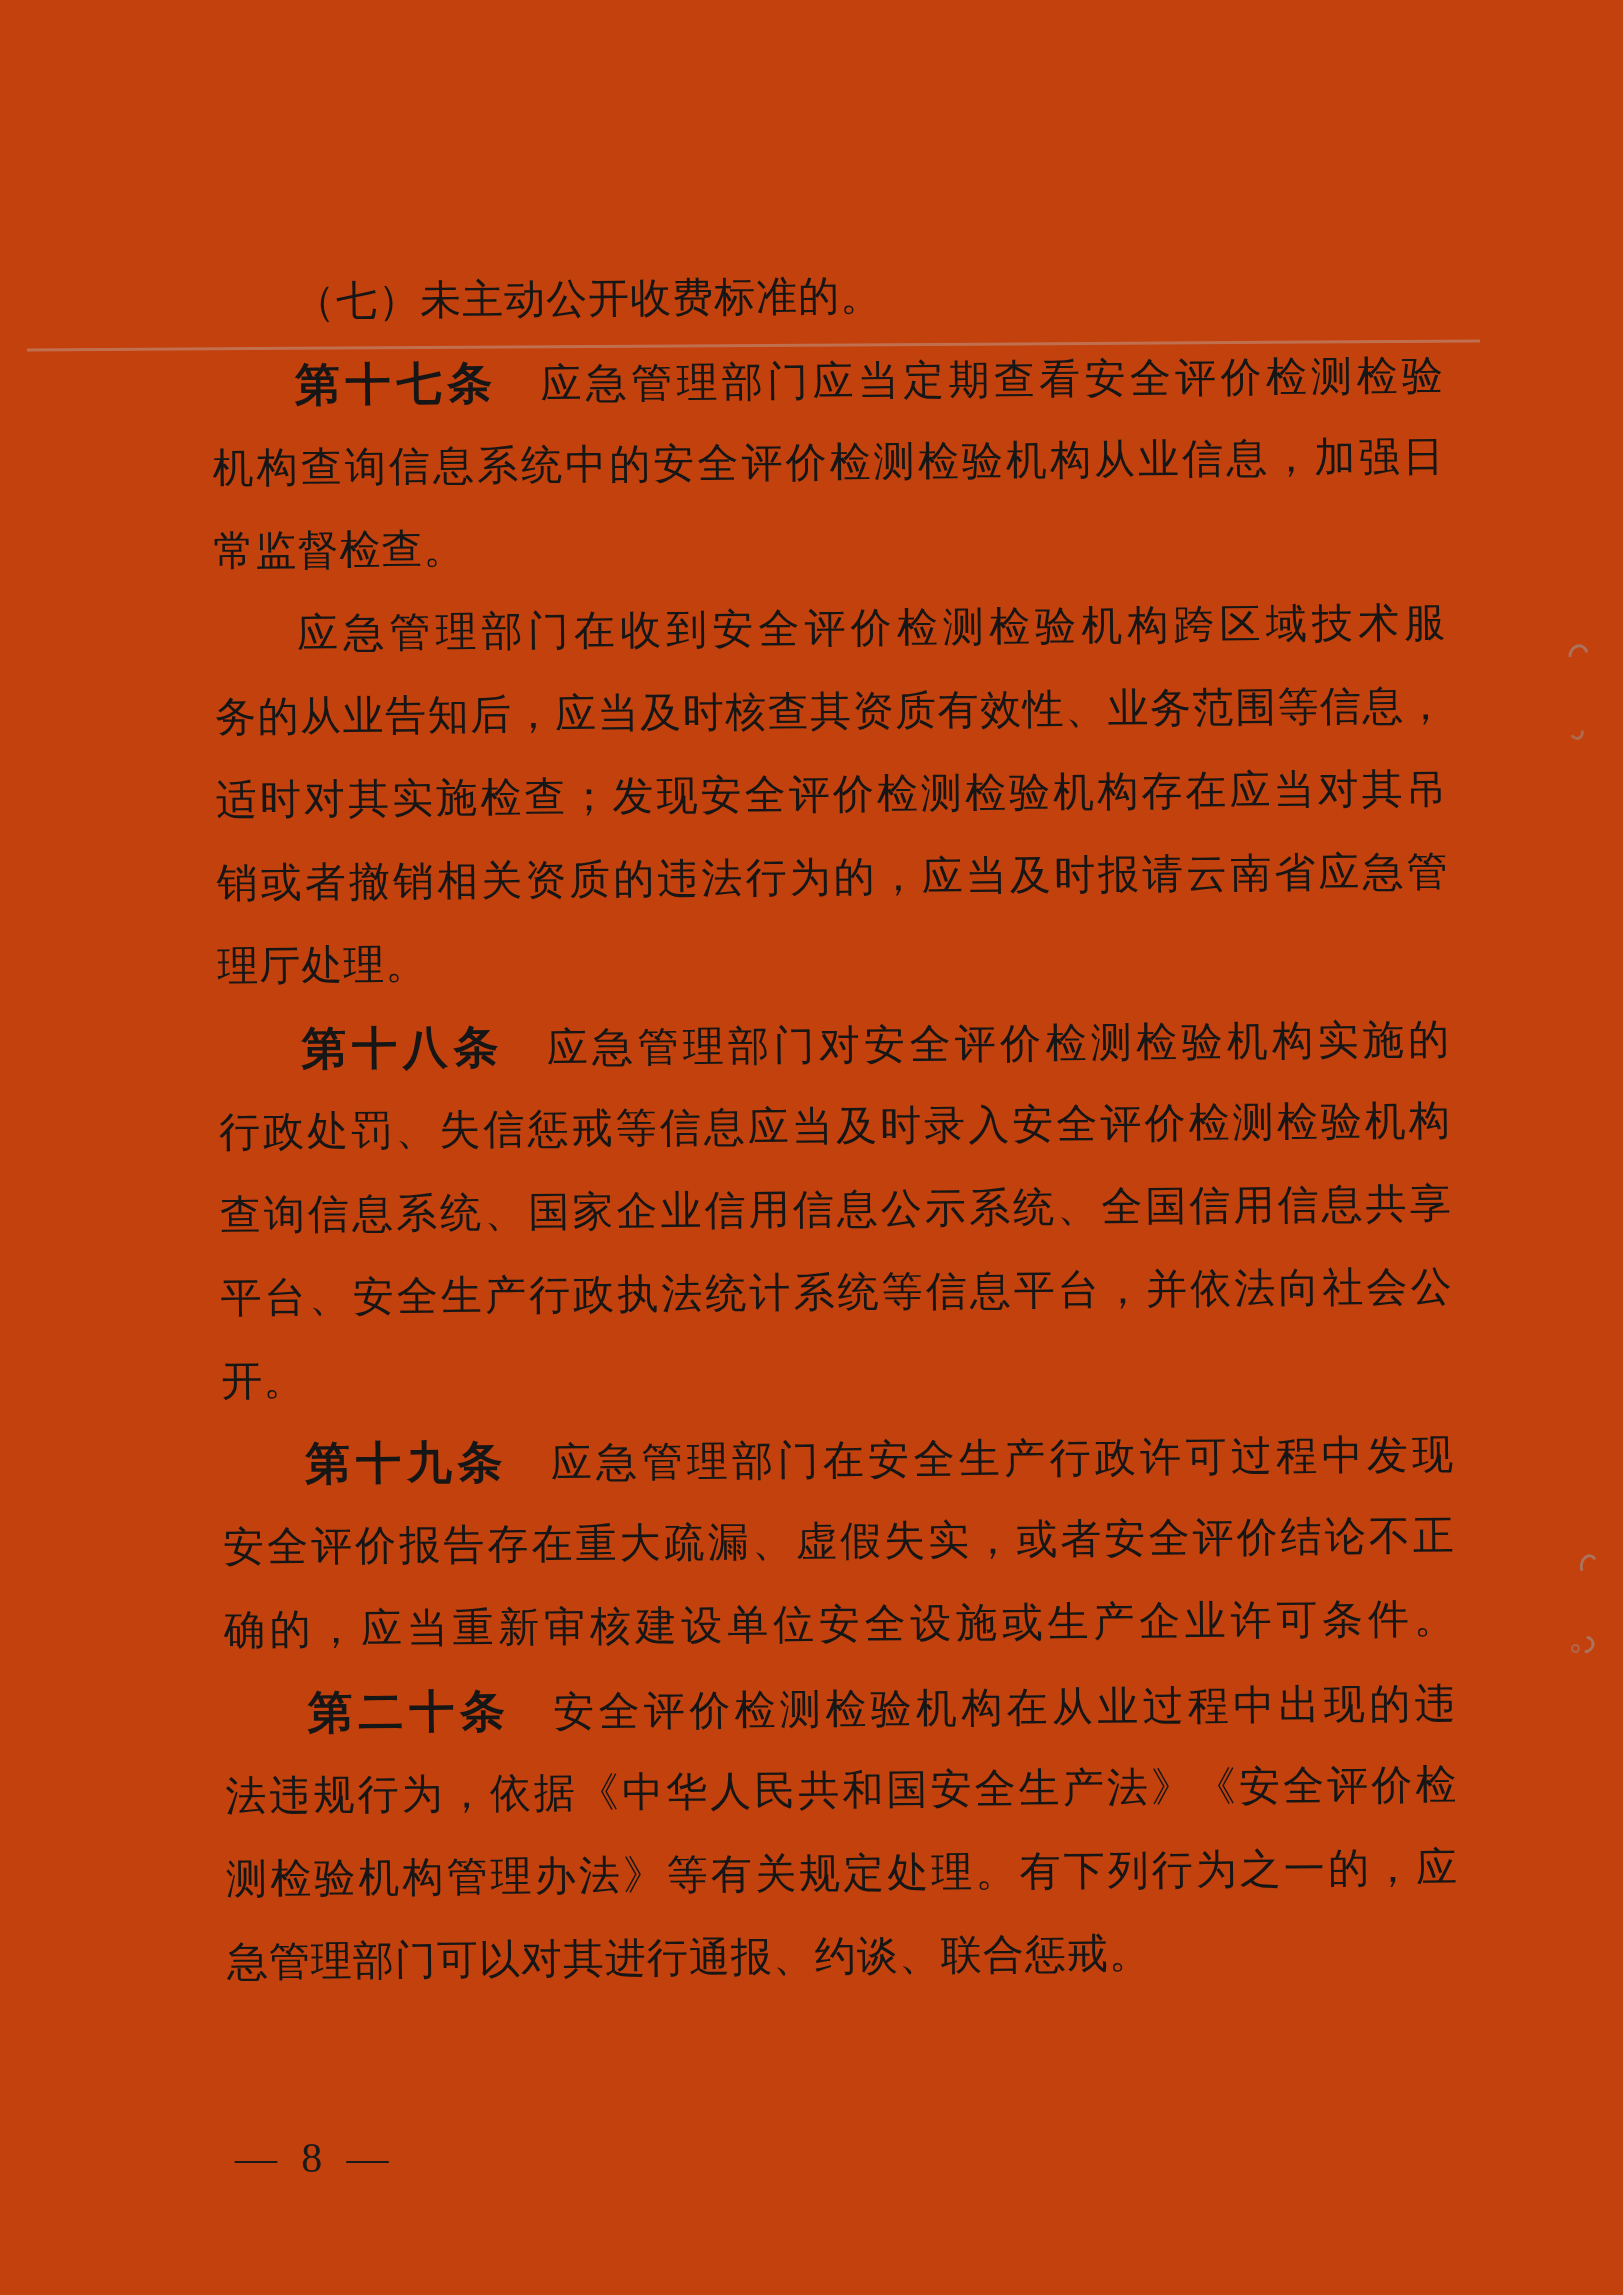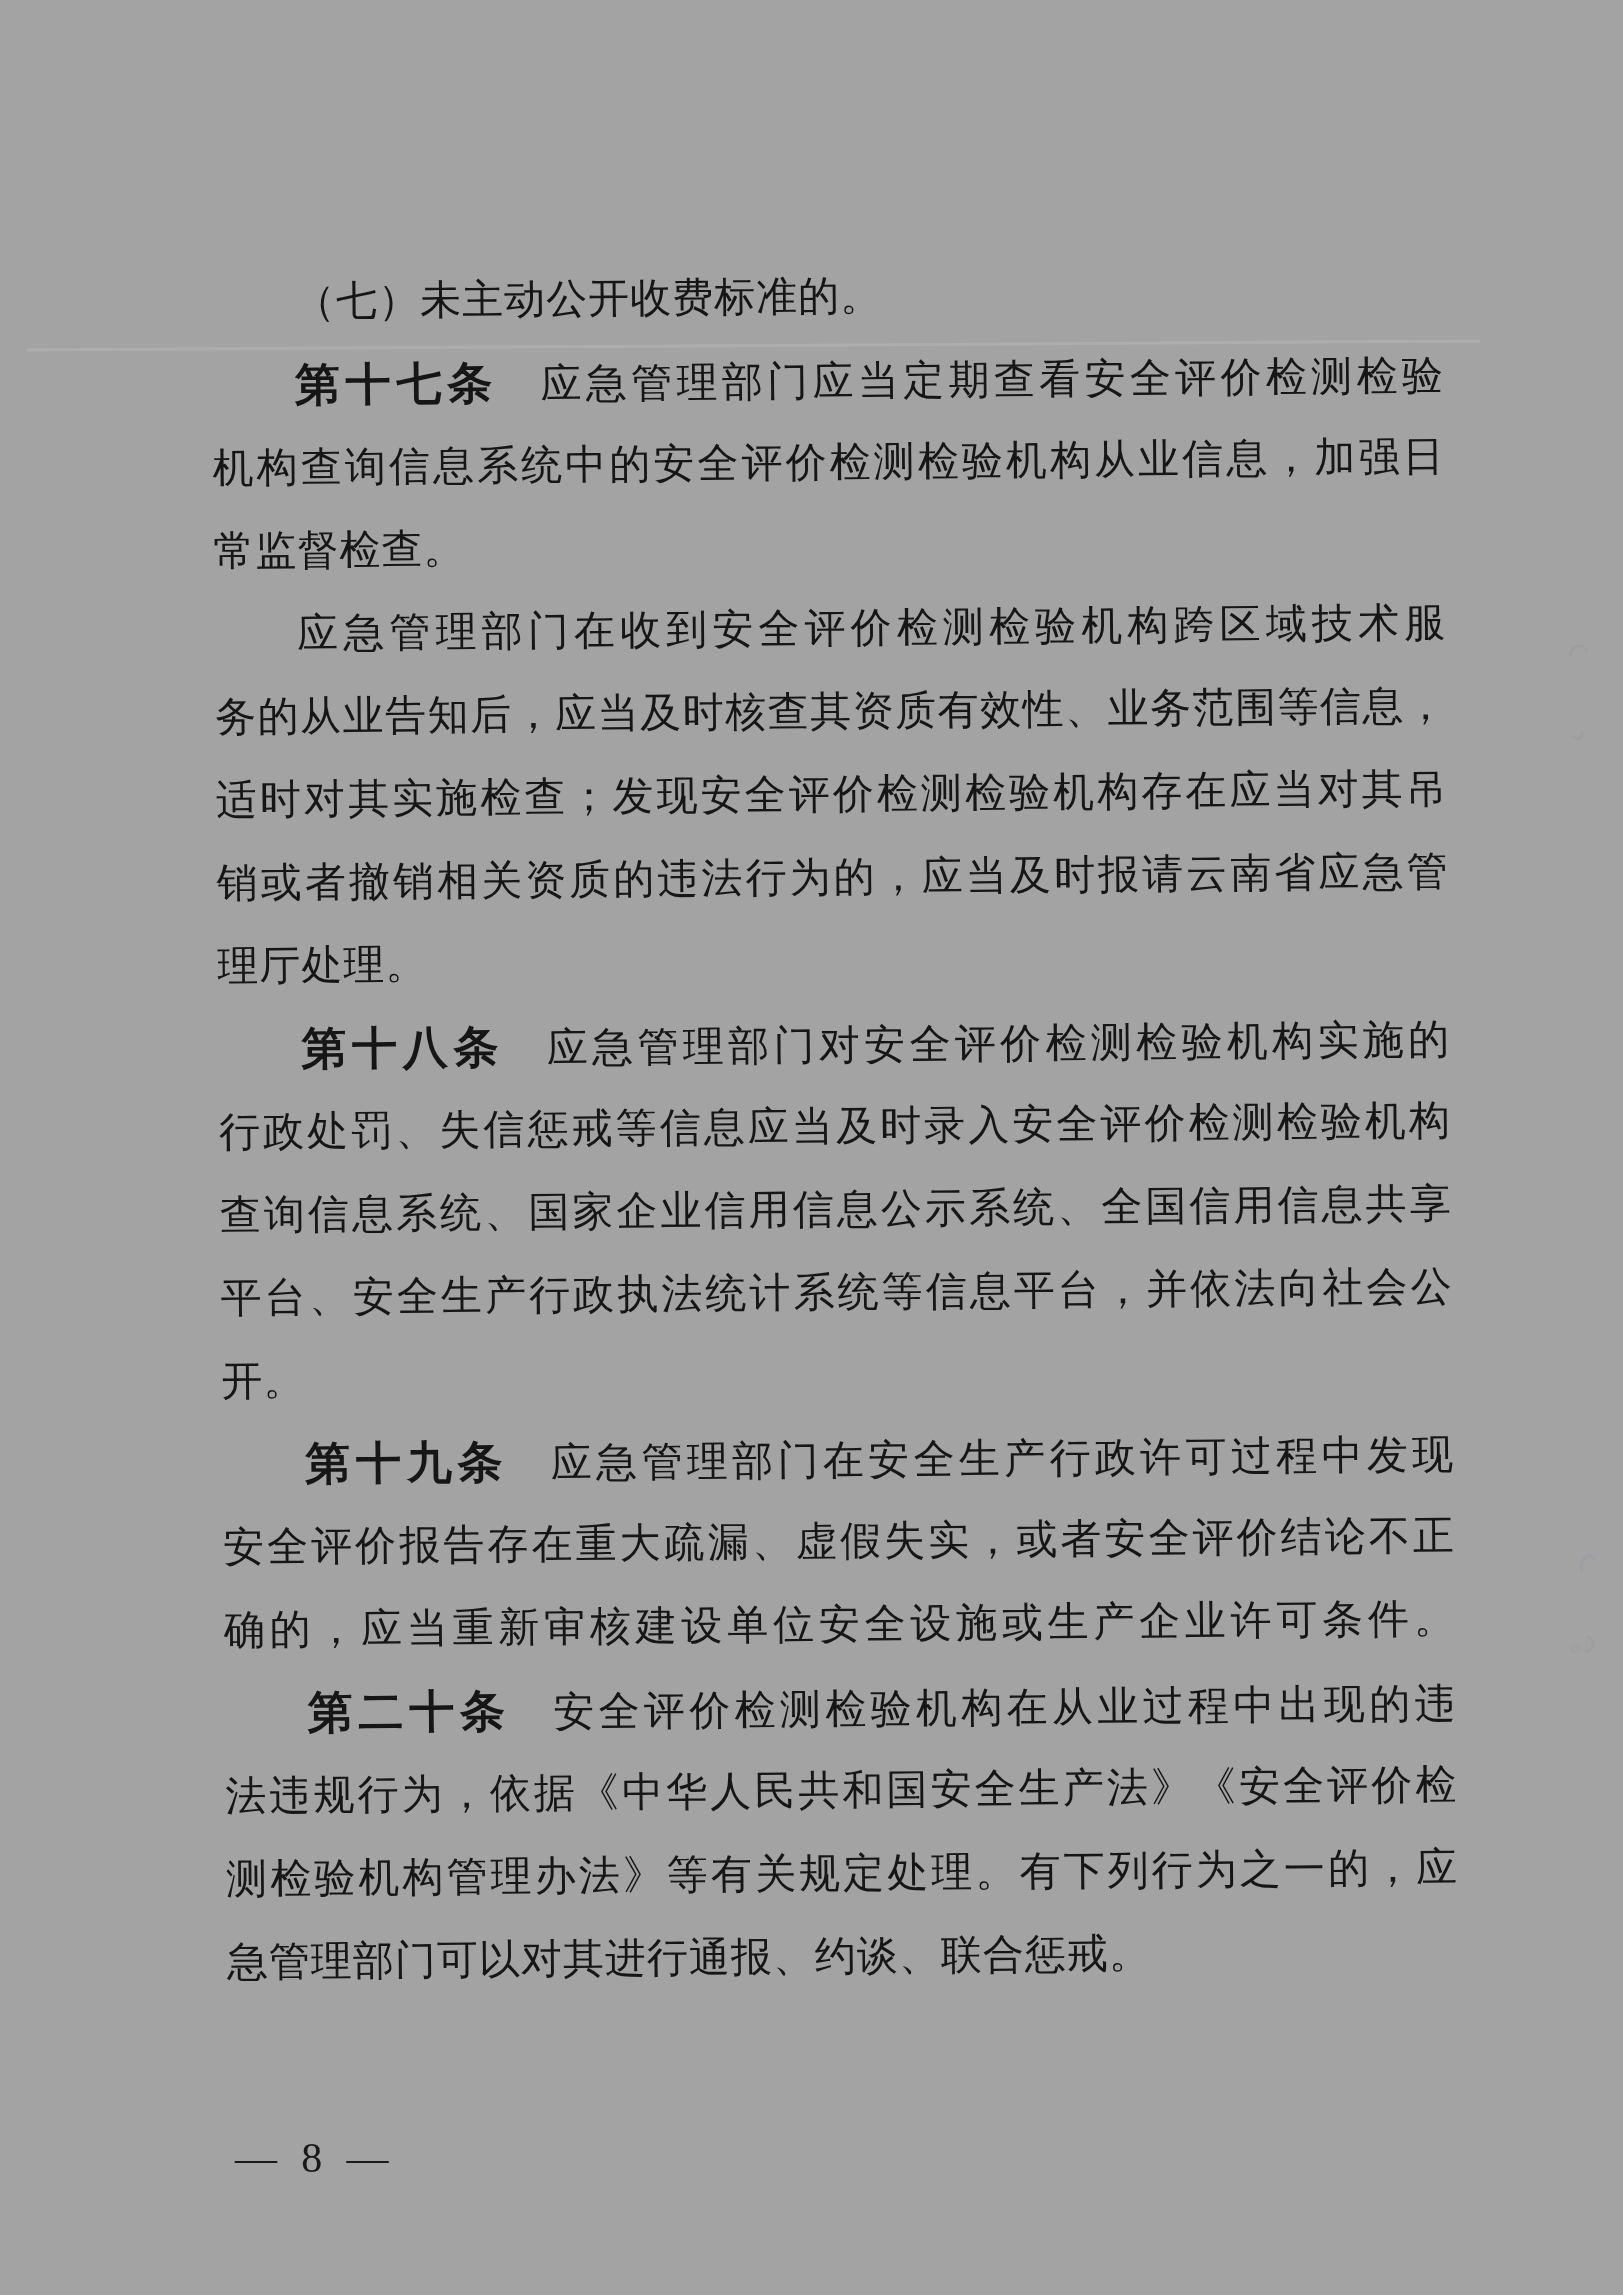--- a/index.html
+++ b/index.html
@@ -1,21 +1,21 @@
 <!DOCTYPE html>
 <html style="font-size:7.9px"><head>
 <meta charset="utf-8">
 <style>
   html, body { margin: 0; padding: 0; }
   body { background: #e8e8e8; }
   .page {
     position: relative;
     width: 1623px;
     height: 2295px;
-    background: #a3a3a3;
+    background: #c2410c;
     overflow: hidden;
     font-family: "Liberation Serif", serif;
     color: #161616;
   }
   .text-block {
     position: absolute;
     left: 219px;
     top: 255px;
     width: 1232px;
     transform: rotate(-0.55deg);

